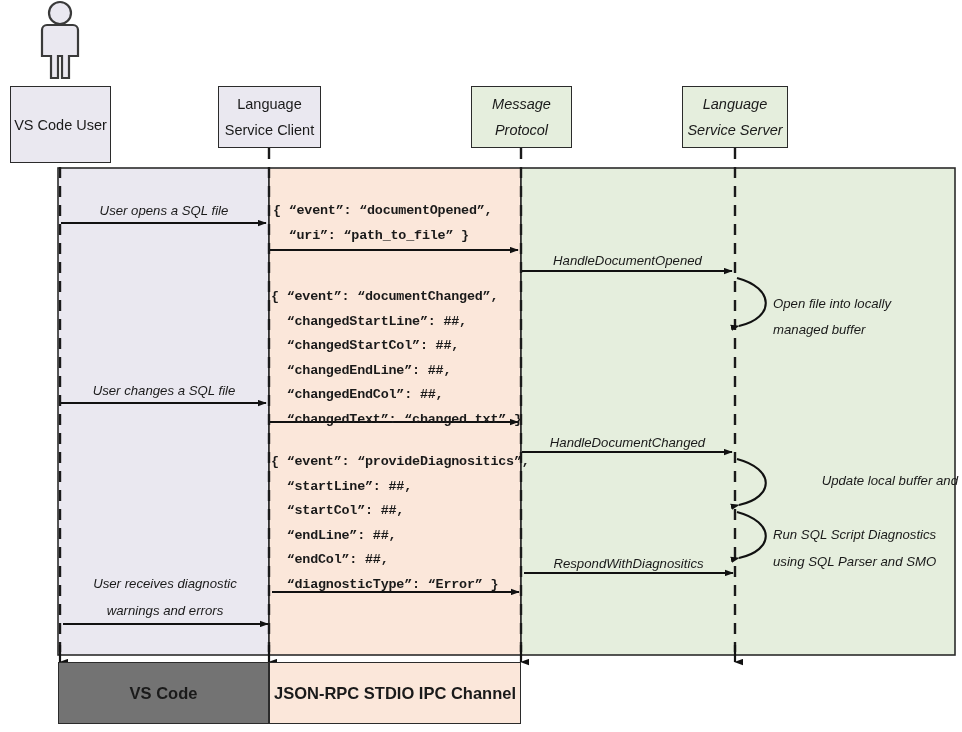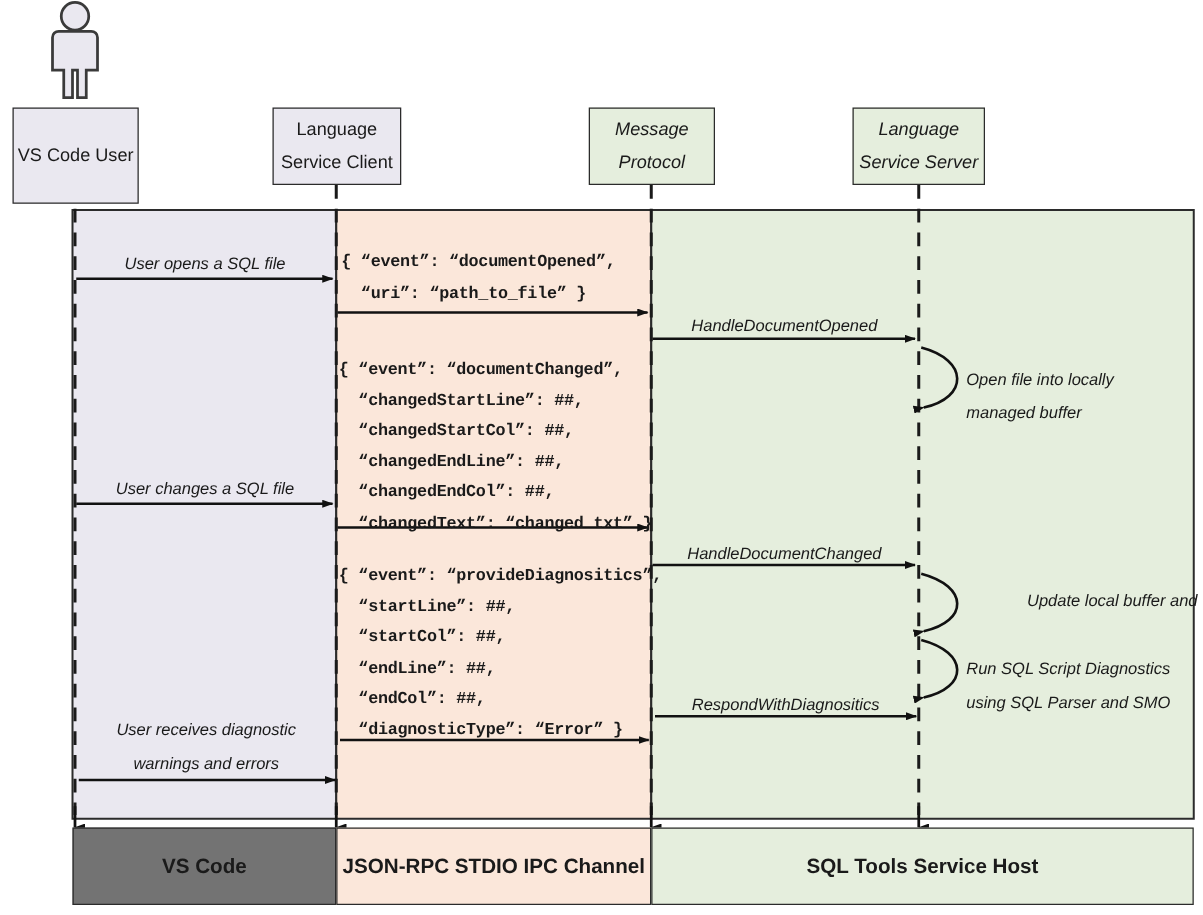--- a/index.html
+++ b/index.html
@@ -152,17 +152,14 @@
   “endLine”: ##,
   “endCol”: ##,
   “diagnosticType”: “Error” }</div>
 
   <div class="foot a" style="left:58px;top:662px;width:211px;height:62px;">
     <span>VS Code</span>
   </div>
   <div class="foot b" style="left:269px;top:662px;width:252px;height:62px;">
     <span>JSON-RPC STDIO IPC Channel</span>
   </div>
-  <div class="foot c" style="left:521px;top:662px;width:434px;height:62px;">
-    <span>SQL Tools Service Host</span>
-  </div>
 
 </div>
 
 </body></html>

